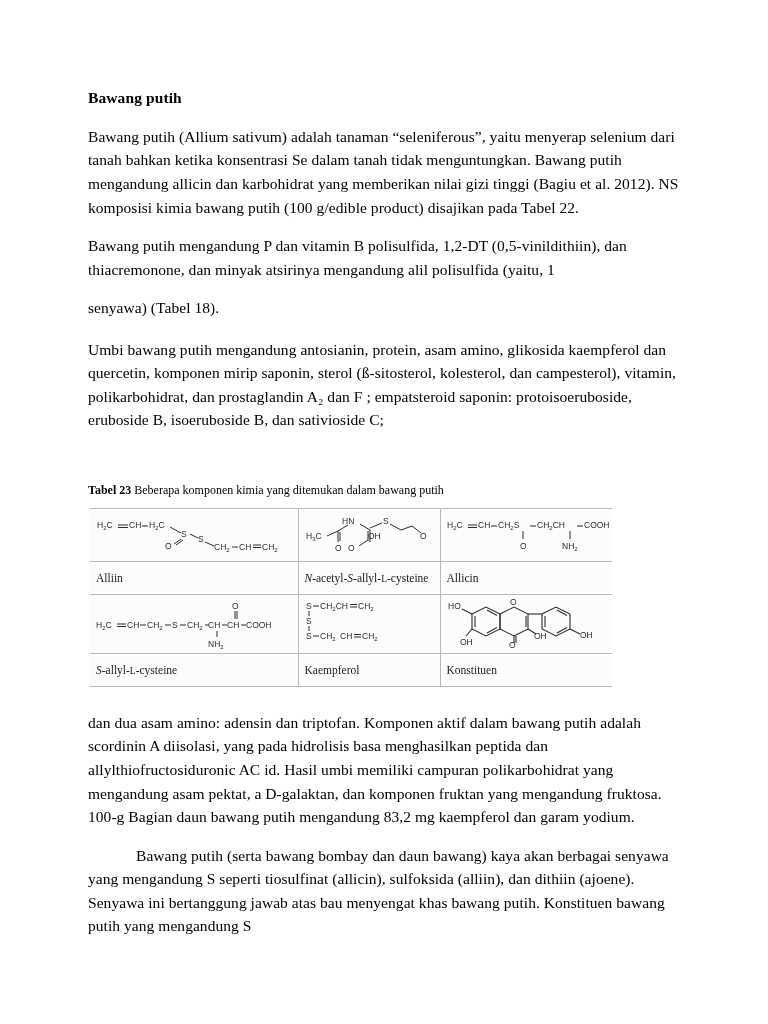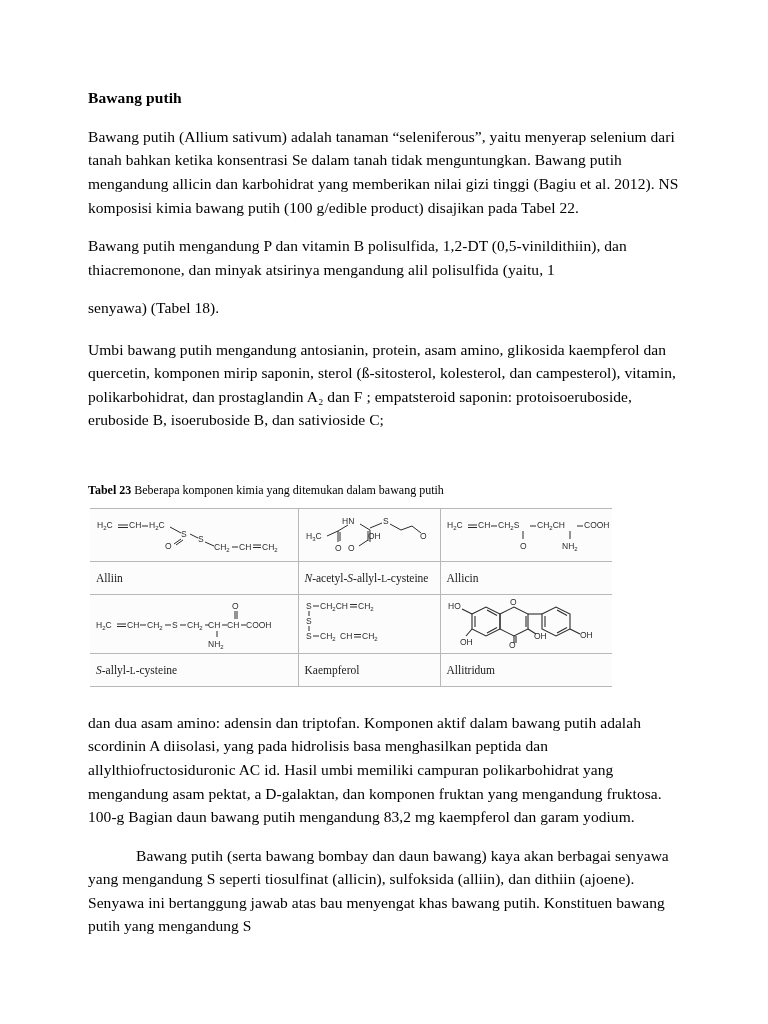--- a/index.html
+++ b/index.html
@@ -285,21 +285,21 @@
                 <text x="88" y="41">OH</text>
                 <text x="134" y="40">OH</text>
               </g>
             </svg>
           </td>
         </tr>
 
         <tr>
           <td class="name-cell"><span class="nm-it">S</span><span>-allyl-</span><span class="nm-sc">L</span><span>-cysteine</span></td>
           <td class="name-cell">Kaempferol</td>
-          <td class="name-cell">Allitridum</td>
+          <td class="name-cell">Konstituen</td>
         </tr>
       </tbody>
     </table>
 
     <div class="spacer-md"></div>
 
     <p class="para">dan dua asam amino: adensin dan triptofan. Komponen aktif dalam bawang putih adalah scordinin A diisolasi, yang pada hidrolisis basa menghasilkan peptida dan allylthiofructosiduronic AC id. Hasil umbi memiliki campuran polikarbohidrat yang mengandung asam pektat, a D-galaktan, dan komponen fruktan yang mengandung fruktosa. 100-g Bagian daun bawang putih mengandung 83,2 mg kaempferol dan garam yodium.</p>
 
     <p class="para indent">Bawang putih (serta bawang bombay dan daun bawang) kaya akan berbagai senyawa yang mengandung S seperti tiosulfinat (allicin), sulfoksida (alliin), dan dithiin (ajoene). Senyawa ini bertanggung jawab atas bau menyengat khas bawang putih. Konstituen bawang putih yang mengandung S</p>
 

